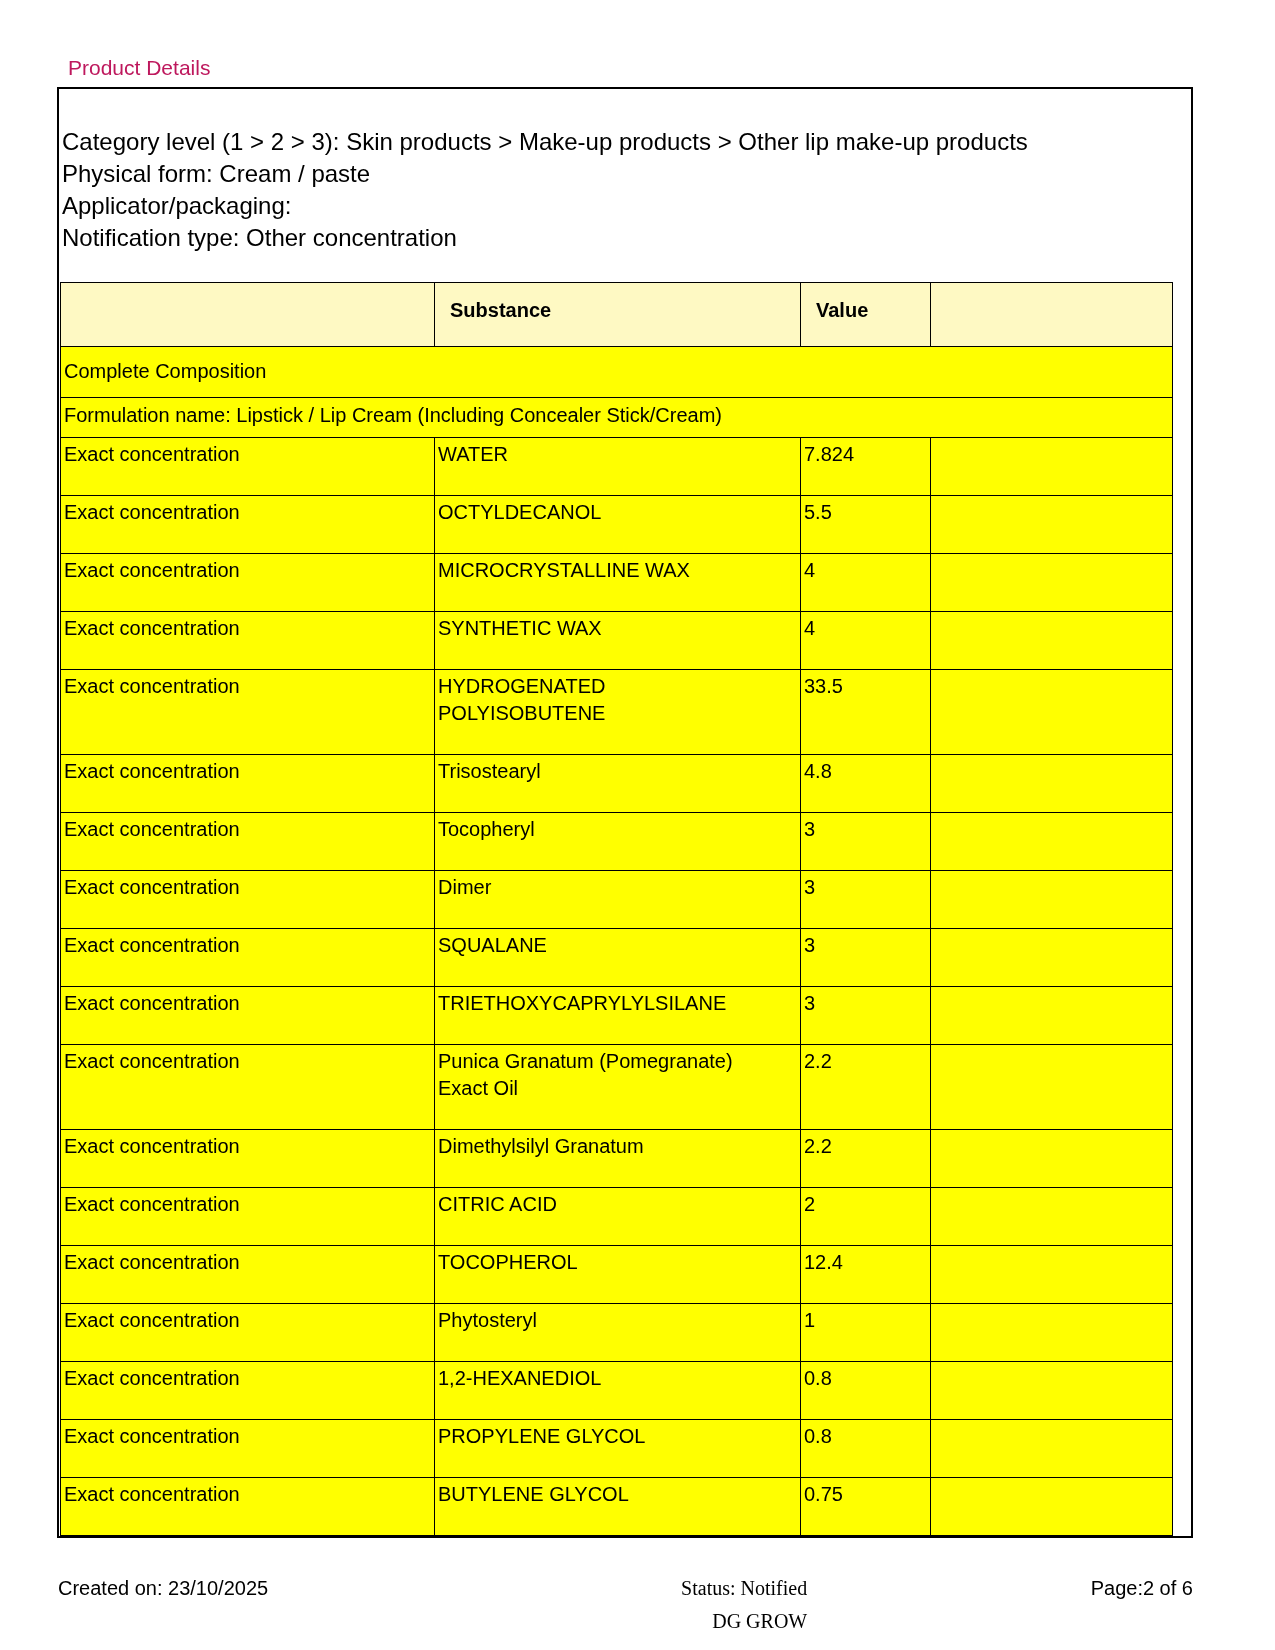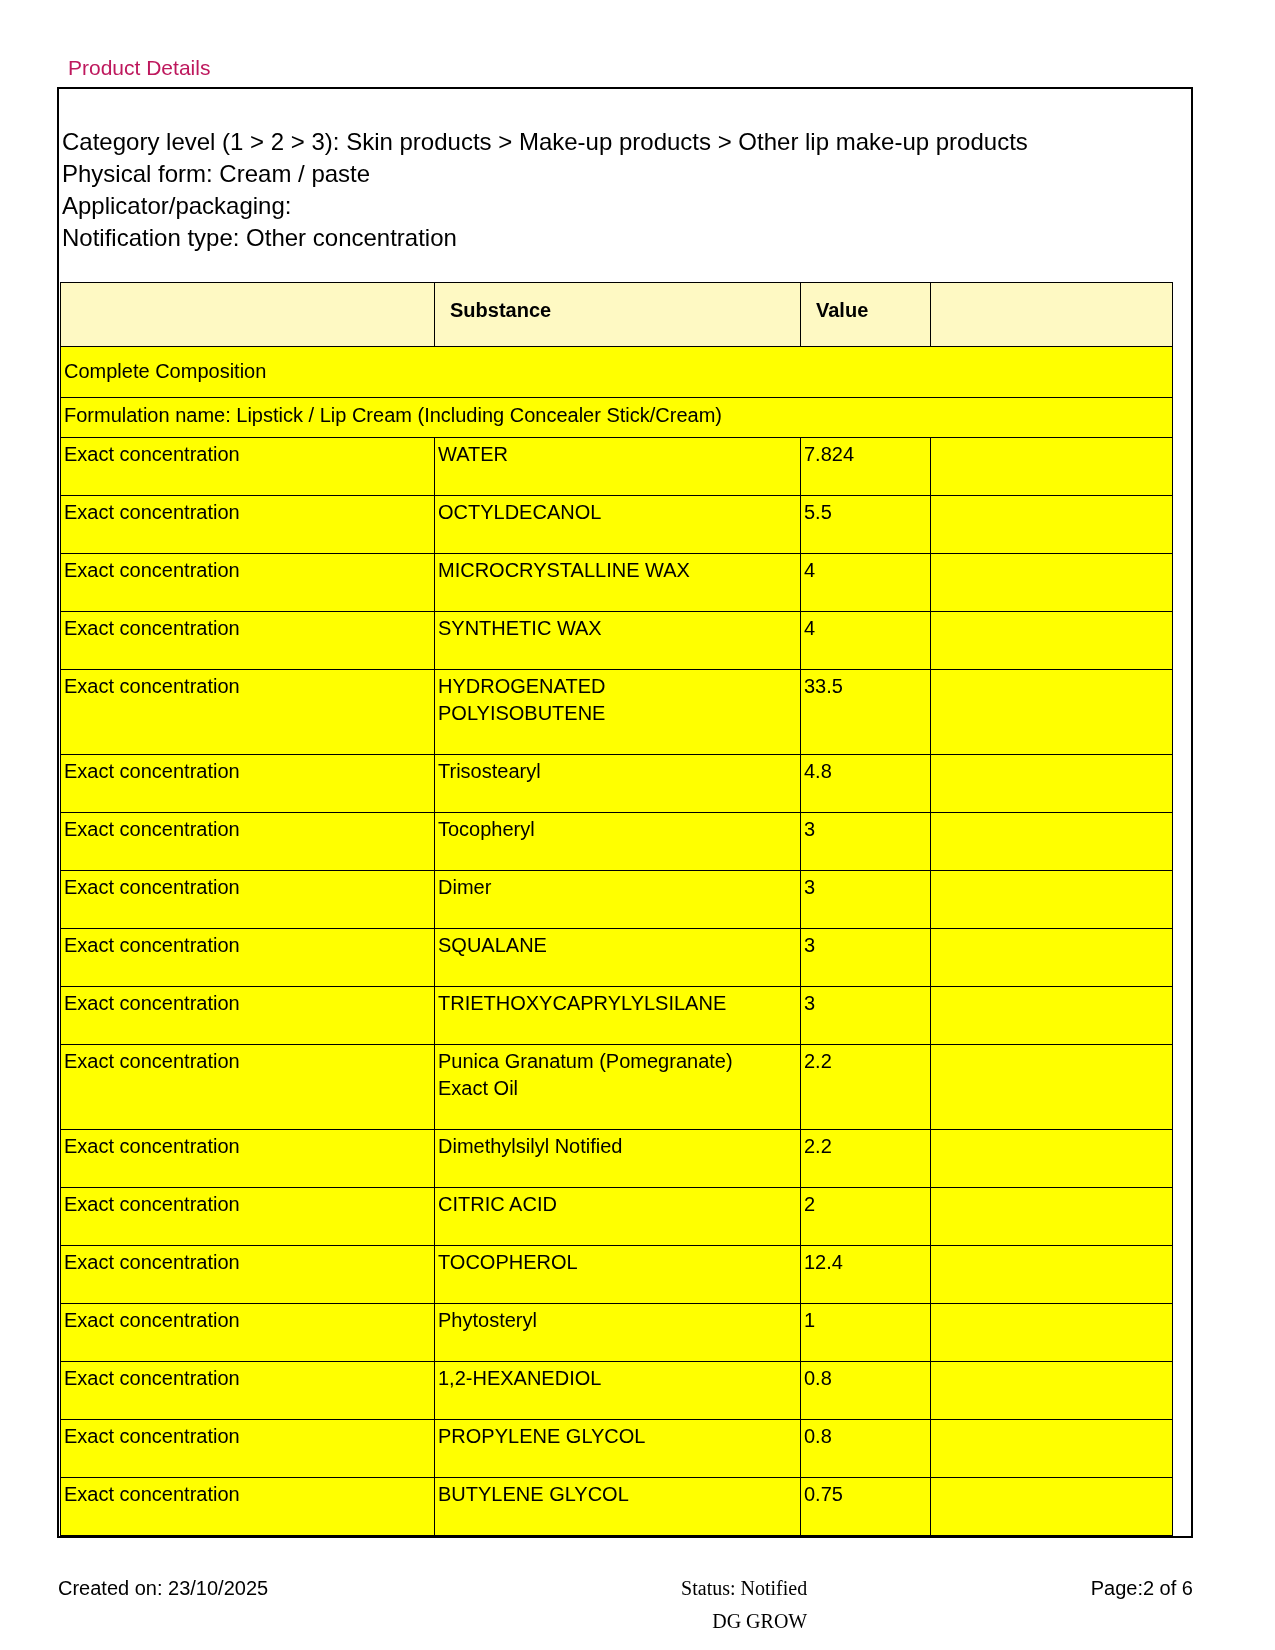--- a/index.html
+++ b/index.html
@@ -198,21 +198,21 @@
 
   <tr class="data-row">
     <td class="c-type">Exact concentration</td>
     <td class="c-substance">Punica Granatum (Pomegranate) Exact Oil</td>
     <td class="c-value">2.2</td>
     <td class="c-empty"></td>
   </tr>
 
   <tr class="data-row">
     <td class="c-type">Exact concentration</td>
-    <td class="c-substance">Dimethylsilyl Notified</td>
+    <td class="c-substance">Dimethylsilyl Granatum</td>
     <td class="c-value">2.2</td>
     <td class="c-empty"></td>
   </tr>
 
   <tr class="data-row">
     <td class="c-type">Exact concentration</td>
     <td class="c-substance">CITRIC ACID</td>
     <td class="c-value">2</td>
     <td class="c-empty"></td>
   </tr>

